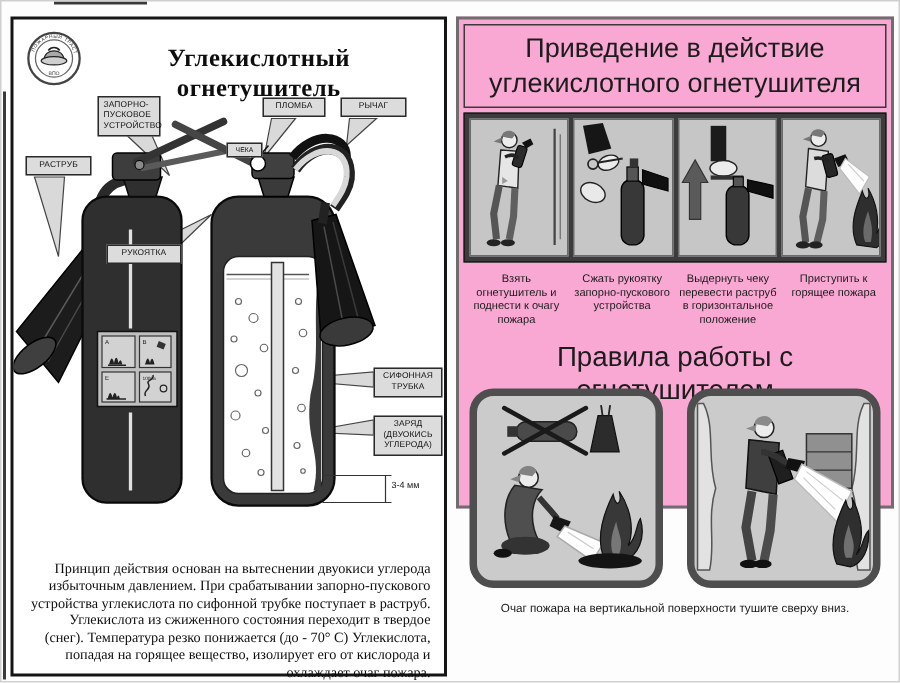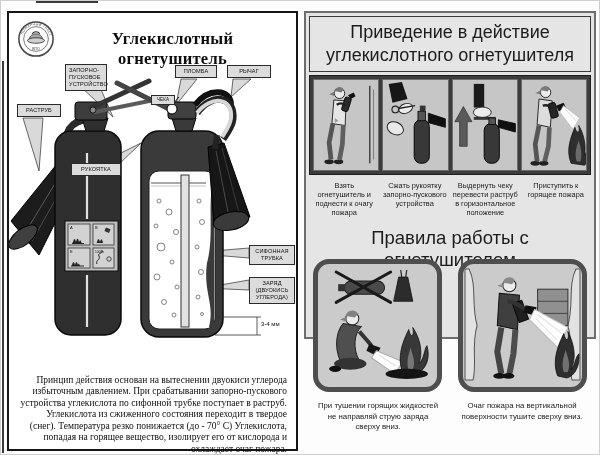--- a/index.html
+++ b/index.html
@@ -13,21 +13,21 @@
   .lp-title{flex:1;text-align:center;font-family:"Liberation Serif","DejaVu Serif",serif;
             font-weight:bold;font-size:16.5px;letter-spacing:.3px;color:#0d0d0d;padding-right:6px;margin-top:20px;}
   .diag{position:absolute;left:0;top:48px;width:291px;height:300px;}
   .co{position:absolute;background:#dcdcdc;border:1px solid #2a2a2a;color:#111;
       font-size:5.6px;line-height:1.25;padding:2px 3px;text-align:center;letter-spacing:.1px;}
   .co.left{text-align:left;}
   .dim{position:absolute;font-size:6px;color:#111;background:none;border:none;}
   .lp-desc{position:absolute;left:9px;right:9px;top:352px;text-align:right;
            font-family:"Liberation Serif","DejaVu Serif",serif;font-size:9.5px;line-height:11.6px;color:#0e0e0e;}
   
-  .rp{position:absolute;left:303px;top:10px;width:292px;height:328px;background:#e5e5e5;
+  .rp{position:absolute;left:303px;top:10px;width:292px;height:328px;background:#f9a8d4;
       border:2px solid #6e6e6e;box-sizing:border-box;}
   .rp-title{position:absolute;left:3px;right:3px;top:3px;height:54px;border:1px solid #3a3a3a;
             display:flex;align-items:center;justify-content:center;text-align:center;
             font-size:18px;line-height:23px;color:#1c1c1c;}
   .strip{position:absolute;left:3px;right:3px;top:62px;height:100px;background:#3c3c3c;
          border:1px solid #1c1c1c;box-sizing:border-box;display:flex;gap:3px;padding:3px;}
   .cell{flex:1;background:#c6c6c6;border:1px solid #6b6b6b;box-sizing:border-box;}
   .cell svg{display:block;width:100%;height:100%;}
   .caps{position:absolute;left:3px;right:3px;top:168px;display:flex;}
   .cap{flex:1;padding:0 2px;text-align:center;font-size:7.4px;line-height:9px;color:#1a1a1a;}
@@ -302,17 +302,16 @@
           <polygon points="71,44 104,62 94,82 66,54" fill="#ffffff" stroke="#bbb" stroke-width="1"></polygon>
           <line x1="74" y1="49" x2="98" y2="68" stroke="#ccc" stroke-width="0.8"></line>
           <line x1="72" y1="53" x2="93" y2="74" stroke="#ccc" stroke-width="0.8"></line>
           <path d="M94,110 C88,96 94,80 100,68 C102,78 106,74 104,66 C110,78 113,92 107,104 C112,98 111,92 115,88 C116,100 111,110 103,112 Z" fill="#2f2f2f" stroke="#111" stroke-width="0.8"></path>
           <path d="M100,106 C97,98 100,90 102,84 C104,94 107,96 104,106 Z" fill="#707070"></path>
         </svg>
       </div>
     </div>
 
     <div class="rulecaps">
-      <div class="rulecap">При тушении горящих жидкостей не направляй струю заряда сверху вниз.</div>
       <div class="rulecap">Очаг пожара на вертикальной поверхности тушите сверху вниз.</div>
     </div>
   </div>
 </div>
 
 </body></html>

